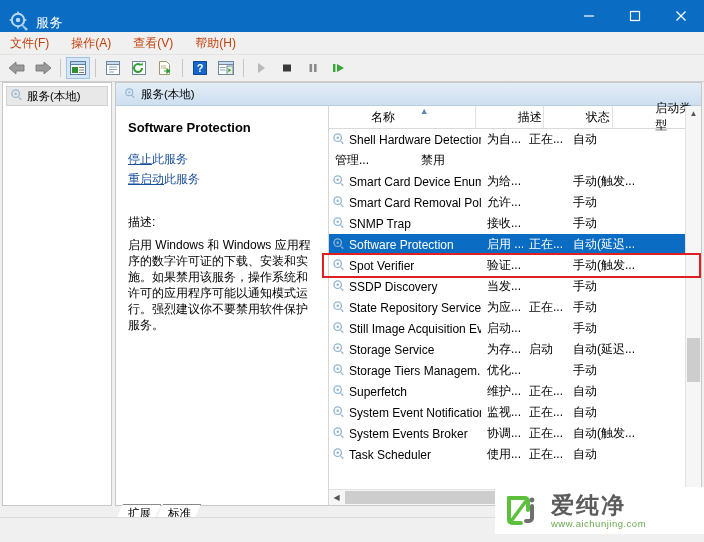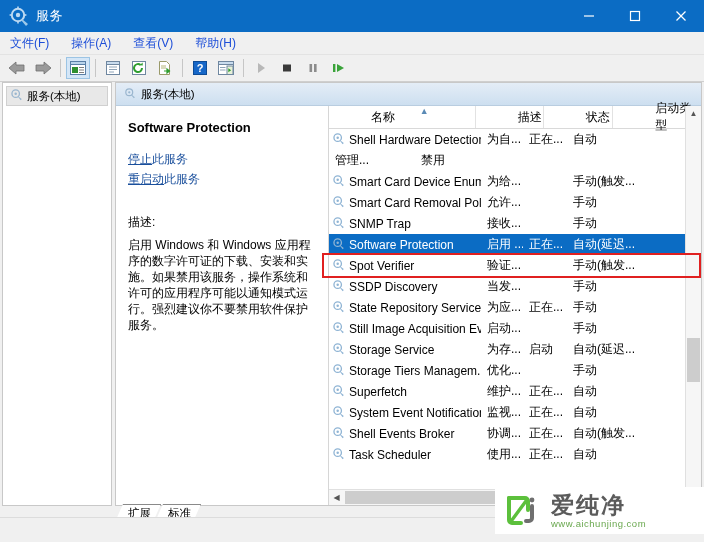--- a/index.html
+++ b/index.html
@@ -4,31 +4,31 @@
 <style>
   html,body{margin:0;padding:0;}
   body{
     width:704px;height:542px;overflow:hidden;
     font-family:"Liberation Sans","DejaVu Sans",sans-serif;
     font-size:12px;color:#000;background:#f0f0f0;
   }
   #app{position:relative;width:704px;height:542px;background:#fff;box-sizing:border-box;}
 
   
-  .titlebar{height:32px;background:#0b6cc4;display:flex;align-items:center;position:relative;}
+  .titlebar{height:32px;background:#0b6cc4;display:flex;align-items:flex-end;position:relative;}
   .tb-icon{width:22px;height:22px;margin-left:8px;position:relative;flex:0 0 auto;}
   .tb-title{color:#fff;font-size:13px;margin-left:6px;letter-spacing:.5px;}
   .wincontrols{position:absolute;right:0;top:0;height:32px;display:flex;}
   .wc{width:46px;height:32px;display:flex;align-items:center;justify-content:center;}
   .wc svg{display:block;}
 
   
   .menubar{height:22px;background:#f0f0f0;display:flex;align-items:center;padding-left:10px;
     border-bottom:1px solid #e3e3e3;}
-  .menu-item{font-size:12px;color:#1d4ed8;padding:0 12px 0 0;margin-right:10px;white-space:nowrap;}
+  .menu-item{font-size:12px;color:#c2410c;padding:0 12px 0 0;margin-right:10px;white-space:nowrap;}
 
   
   .toolbar{height:26px;background:#f0f0f0;display:flex;align-items:center;padding-left:4px;
     border-bottom:1px solid #cfcfcf;}
   .tool{width:24px;height:22px;display:flex;align-items:center;justify-content:center;margin:0 1px;}
   .tool.sel{background:#d4e6f7;border:1px solid #9cc4e4;box-sizing:border-box;}
   .tsep{width:1px;height:18px;background:#c6c6c6;margin:0 4px;}
 
   
   .content{position:absolute;left:0;top:82px;right:0;bottom:0;background:#f0f0f0;}
@@ -469,21 +469,21 @@
                 <div class="cell state">正在...</div>
                 <div class="cell start">自动</div>
               </div>
               <div class="row">
                 <div class="cell name">
                   <span class="svcicon"><svg width="13" height="13" viewBox="0 0 16 16">
                       <circle cx="7" cy="7" r="4.6" fill="none" stroke="#8fb4d4" stroke-width="1.6"></circle>
                       <circle cx="7" cy="7" r="1.5" fill="#8fb4d4"></circle>
                       <path d="M10 10 l4.5 3.6 -1.4 1.4 -3.6 -4.5z" fill="#8fb4d4"></path>
                     </svg></span>
-                  <span>Shell Events Broker</span>
+                  <span>System Events Broker</span>
                 </div>
                 <div class="cell desc">协调...</div>
                 <div class="cell state">正在...</div>
                 <div class="cell start">自动(触发...</div>
               </div>
               <div class="row">
                 <div class="cell name">
                   <span class="svcicon"><svg width="13" height="13" viewBox="0 0 16 16">
                       <circle cx="7" cy="7" r="4.6" fill="none" stroke="#8fb4d4" stroke-width="1.6"></circle>
                       <circle cx="7" cy="7" r="1.5" fill="#8fb4d4"></circle>

